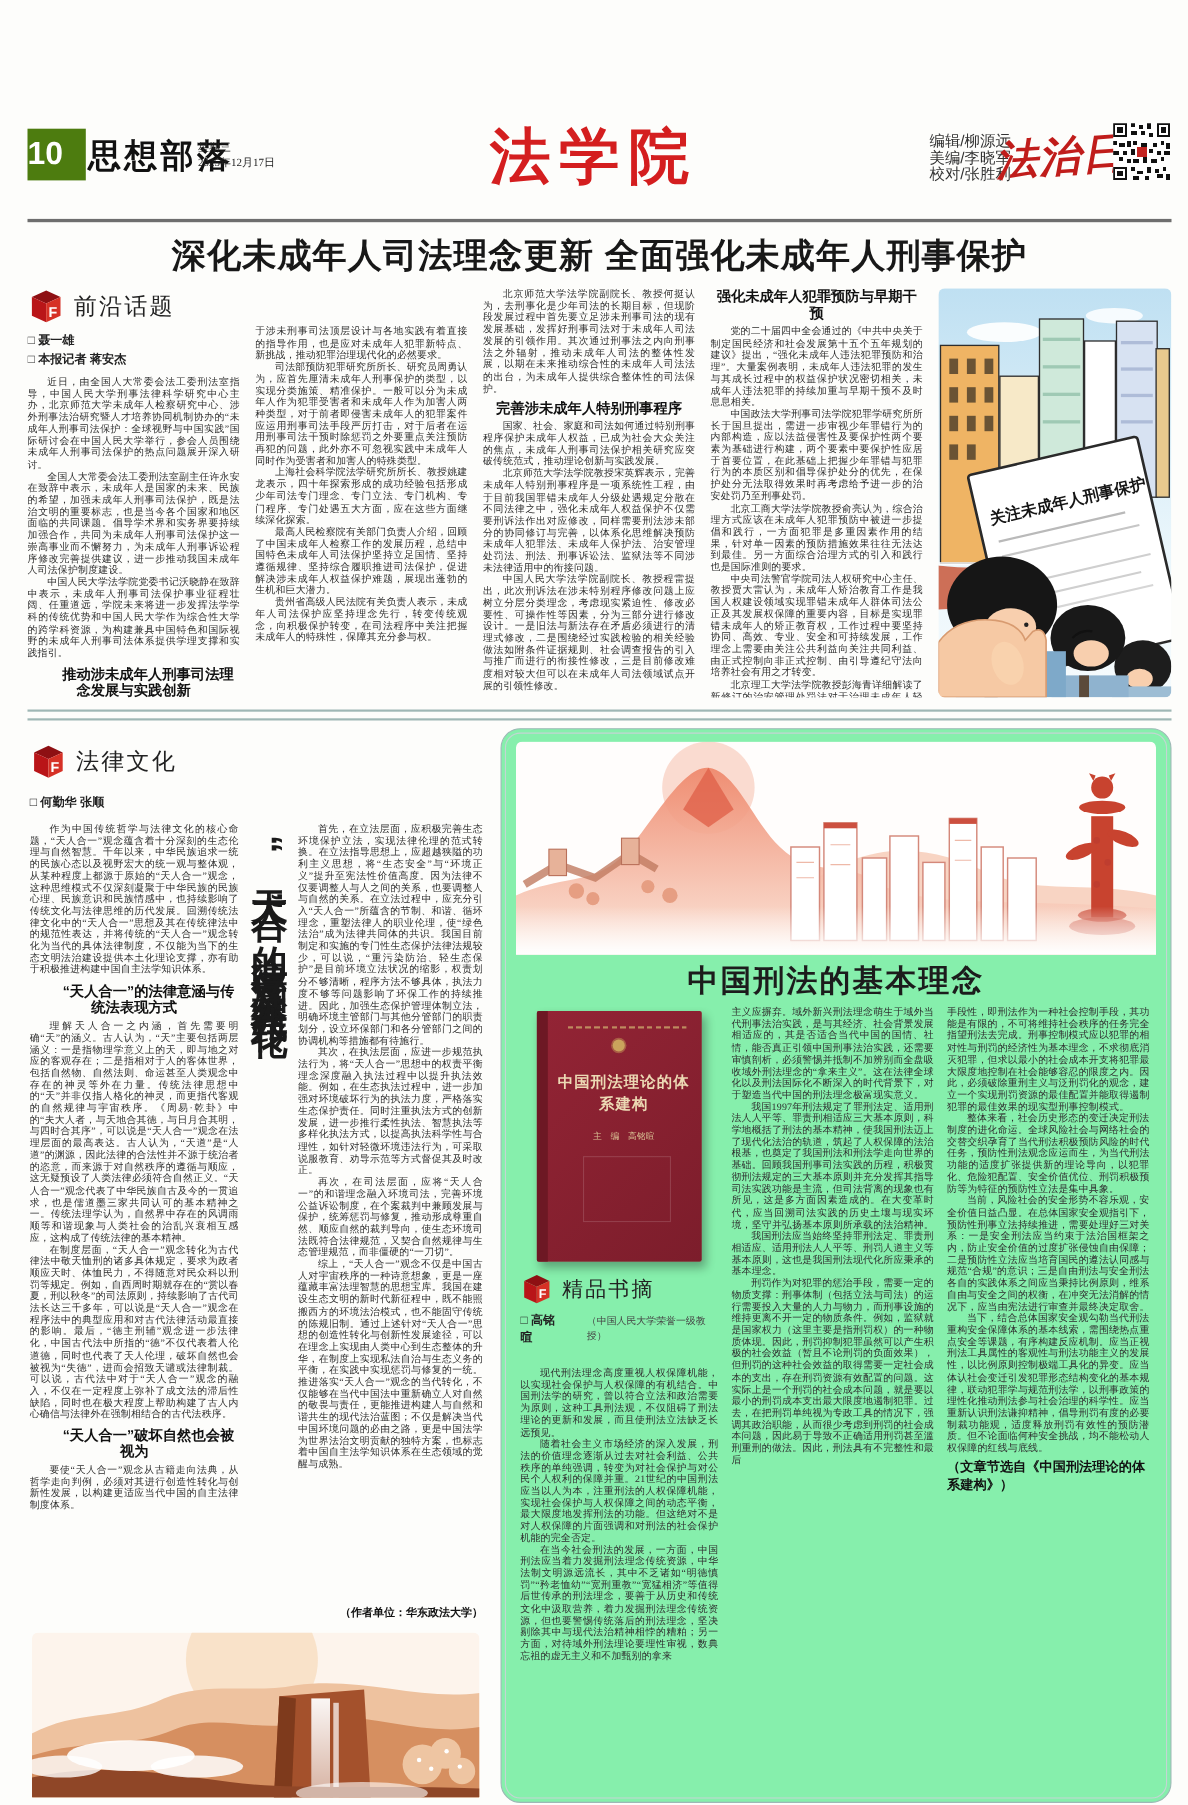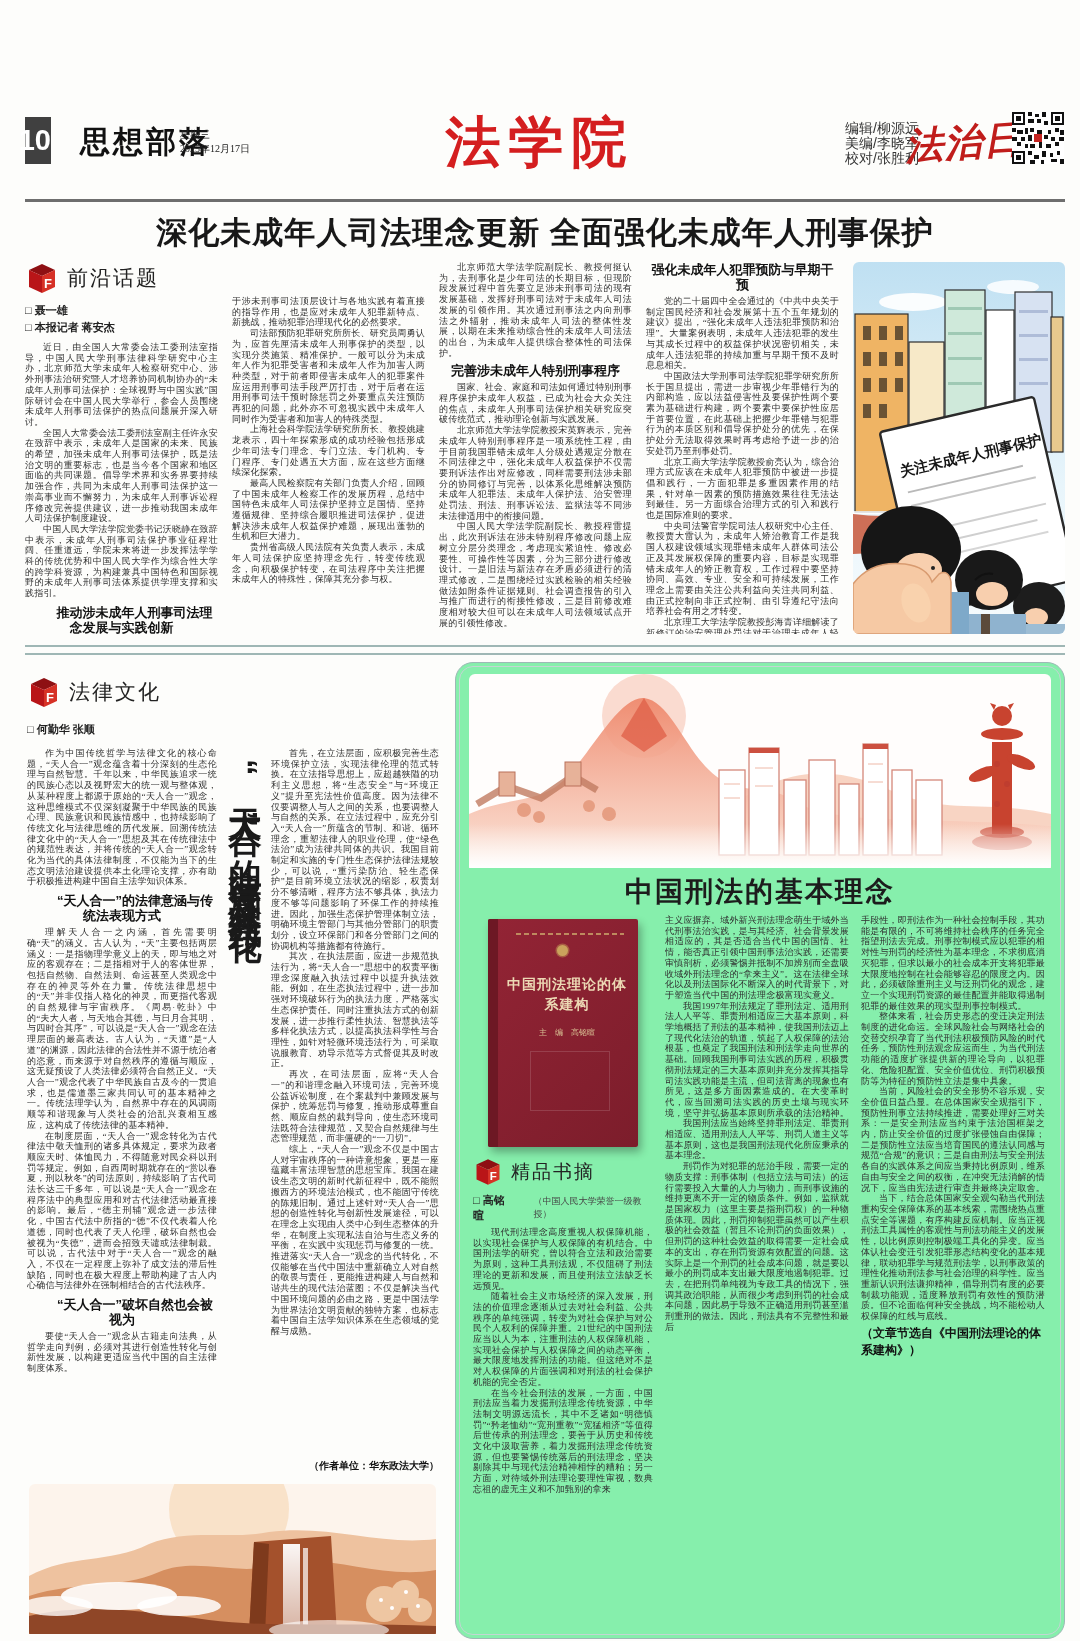--- a/index.html
+++ b/index.html
@@ -2,22 +2,22 @@
 <html><head>
 <meta charset="utf-8">
 <style>
   html,body{margin:0;padding:0;background:#e9e9e9;}
   .page{position:relative;width:1080px;height:1641px;margin:0 auto;background:#fdfdfb;overflow:hidden;
         font-family:"Liberation Serif","DejaVu Serif",serif;color:#2b2b2b;}
   .sans{font-family:"Liberation Sans","DejaVu Sans",sans-serif;}
   .abs{position:absolute;}
 
   
-  .pageno{left:25px;top:117px;width:26px;height:47px;background:#404040;color:#fff;
-          display:flex;align-items:center;justify-content:flex-end;font-size:29px;font-weight:bold;}
+  .pageno{left:25px;top:117px;width:53px;height:47px;background:#4d7c0f;color:#fff;
+          display:flex;align-items:center;justify-content:flex-start;font-size:29px;font-weight:bold;}
   .section-name{left:80px;top:122px;font-size:30px;font-weight:800;letter-spacing:3px;color:#111;}
   .dateblock{left:180px;top:128px;font-size:10px;line-height:14px;color:#222;font-family:Liberation Serif, serif;}
   .masthead{left:430px;top:106px;width:220px;text-align:center;font-size:55px;font-weight:900;
             color:#d41e1f;letter-spacing:8px;}
   .staff{left:845px;top:121px;font-size:14px;line-height:15px;color:#333;}
   .brand{left:905px;top:116px;font-size:38px;font-weight:bold;font-style:italic;color:#c01d1b;
          transform:rotate(-4deg);letter-spacing:1px;}
   .qr{left:1012px;top:112px;}
   .headrule{left:25px;right:15px;top:199px;height:3px;background:#6e6e6e;}
 
@@ -56,21 +56,21 @@
   .digest{left:455px;top:662px;width:610px;height:977px;border:1.5px solid #9db8b6;border-radius:18px;
           background:#86efac;box-sizing:border-box;}
   .digest::before{content:"";position:absolute;inset:3px;border:1px solid #c3d5d3;border-radius:14px;pointer-events:none;}
   .digest-title{position:absolute;left:0;right:0;top:210px;text-align:center;font-size:28px;font-weight:800;
                 color:#1c1c1c;letter-spacing:2px;}
   .digest-col{position:absolute;top:252px;height:714px;overflow:hidden;}
   .dc1{left:17px;width:180px;}
   .dc2{left:209px;width:184px;}
   .dc3{left:405px;width:184px;}
   .digest-attr{font-weight:bold;text-align:left;margin-top:3px;font-size:12px;color:#111;}
-  .digest-byline{display:flex;align-items:baseline;gap:20px;margin:7px 0 4px;}
+  .digest-byline{display:flex;align-items:baseline;gap:20px;margin:7px 0 20px;}
   .digest-byline .nm{font-size:11px;font-weight:bold;color:#222;}
   .digest-byline .nt{font-size:9px;color:#444;}
 
   
   .book{width:150px;height:228px;margin:4px auto 10px;background:linear-gradient(135deg,#932435,#7c1d2b);
         border-radius:2px;box-shadow:3px 5px 9px rgba(0,0,0,.3);position:relative;overflow:hidden;}
   .book::before{content:"";position:absolute;left:0;top:0;bottom:0;width:10px;background:#6d1824;}
   .book-series{position:absolute;left:28px;right:14px;top:14px;height:2px;
                background:repeating-linear-gradient(90deg,#caa56a 0 5px,transparent 5px 8px);opacity:.8;}
   .book-emblem{position:absolute;left:50%;top:26px;width:11px;height:11px;margin-left:-6px;border-radius:50%;

